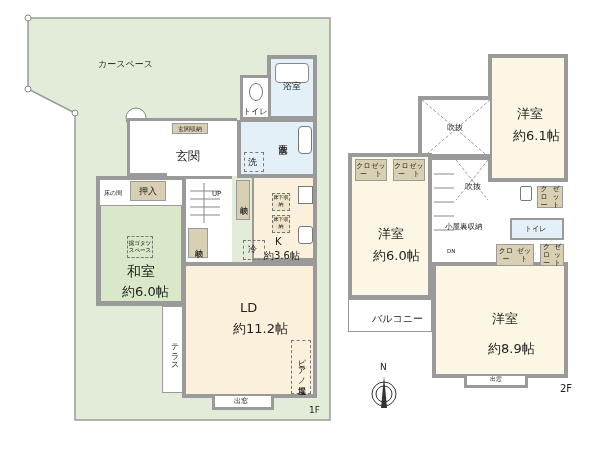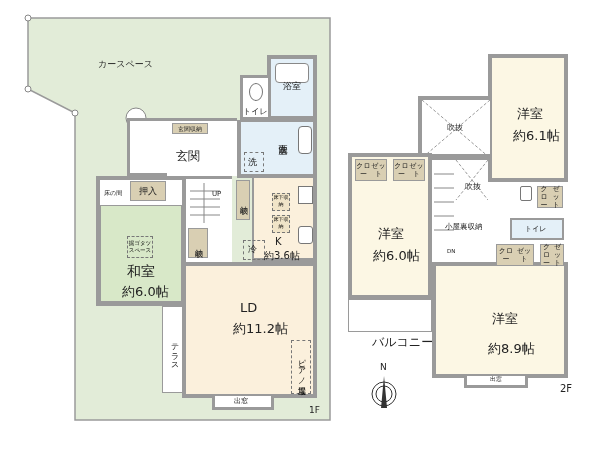--- a/index.html
+++ b/index.html
@@ -117,21 +117,21 @@
     </div>
   <div class="closet" style="left:393px;top:159px;width:32px;height:22px;">
       <span>クロー</span>
       <br>
       <span>ゼット</span>
     </div>
   <div class="lbl" style="left:378px;top:225px;font-size:13px;">洋室</div>
   <div class="lbl area" style="left:373px;top:247px;">約6.0帖</div>
 
   <div class="room" style="left:348px;top:299px;width:84px;height:33px;background:#fff;border:1px solid #9a9a9a;"></div>
-  <div class="lbl" style="left:372px;top:312px;font-size:12px;margin-top:22px;">バルコニー</div>
+  <div class="lbl" style="left:372px;top:312px;font-size:10px;">バルコニー</div>
 
   <div class="room" style="left:432px;top:158px;width:56px;height:104px;background:#fff;border-top:2px solid #9a9a9a;">
     <svg width="56" height="100" style="position:absolute;left:0;top:0">
       <g stroke="#888" fill="none">
           <line x1="2" y1="14" x2="22" y2="14"></line>
           <line x1="2" y1="28" x2="22" y2="28"></line>
           <line x1="2" y1="42" x2="22" y2="42"></line>
           <line x1="2" y1="56" x2="22" y2="56"></line>
           <line x1="2" y1="70" x2="22" y2="70"></line>
         </g>

